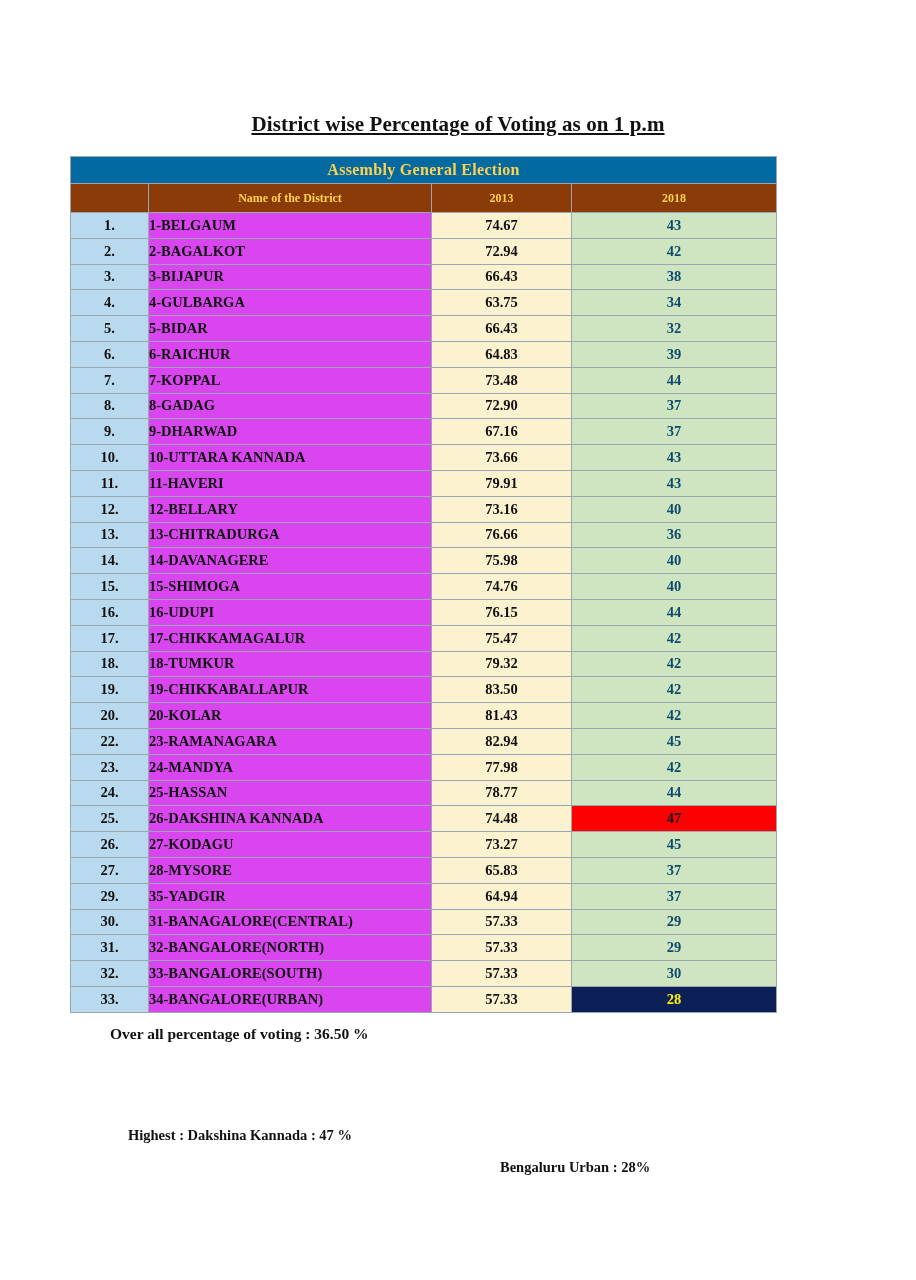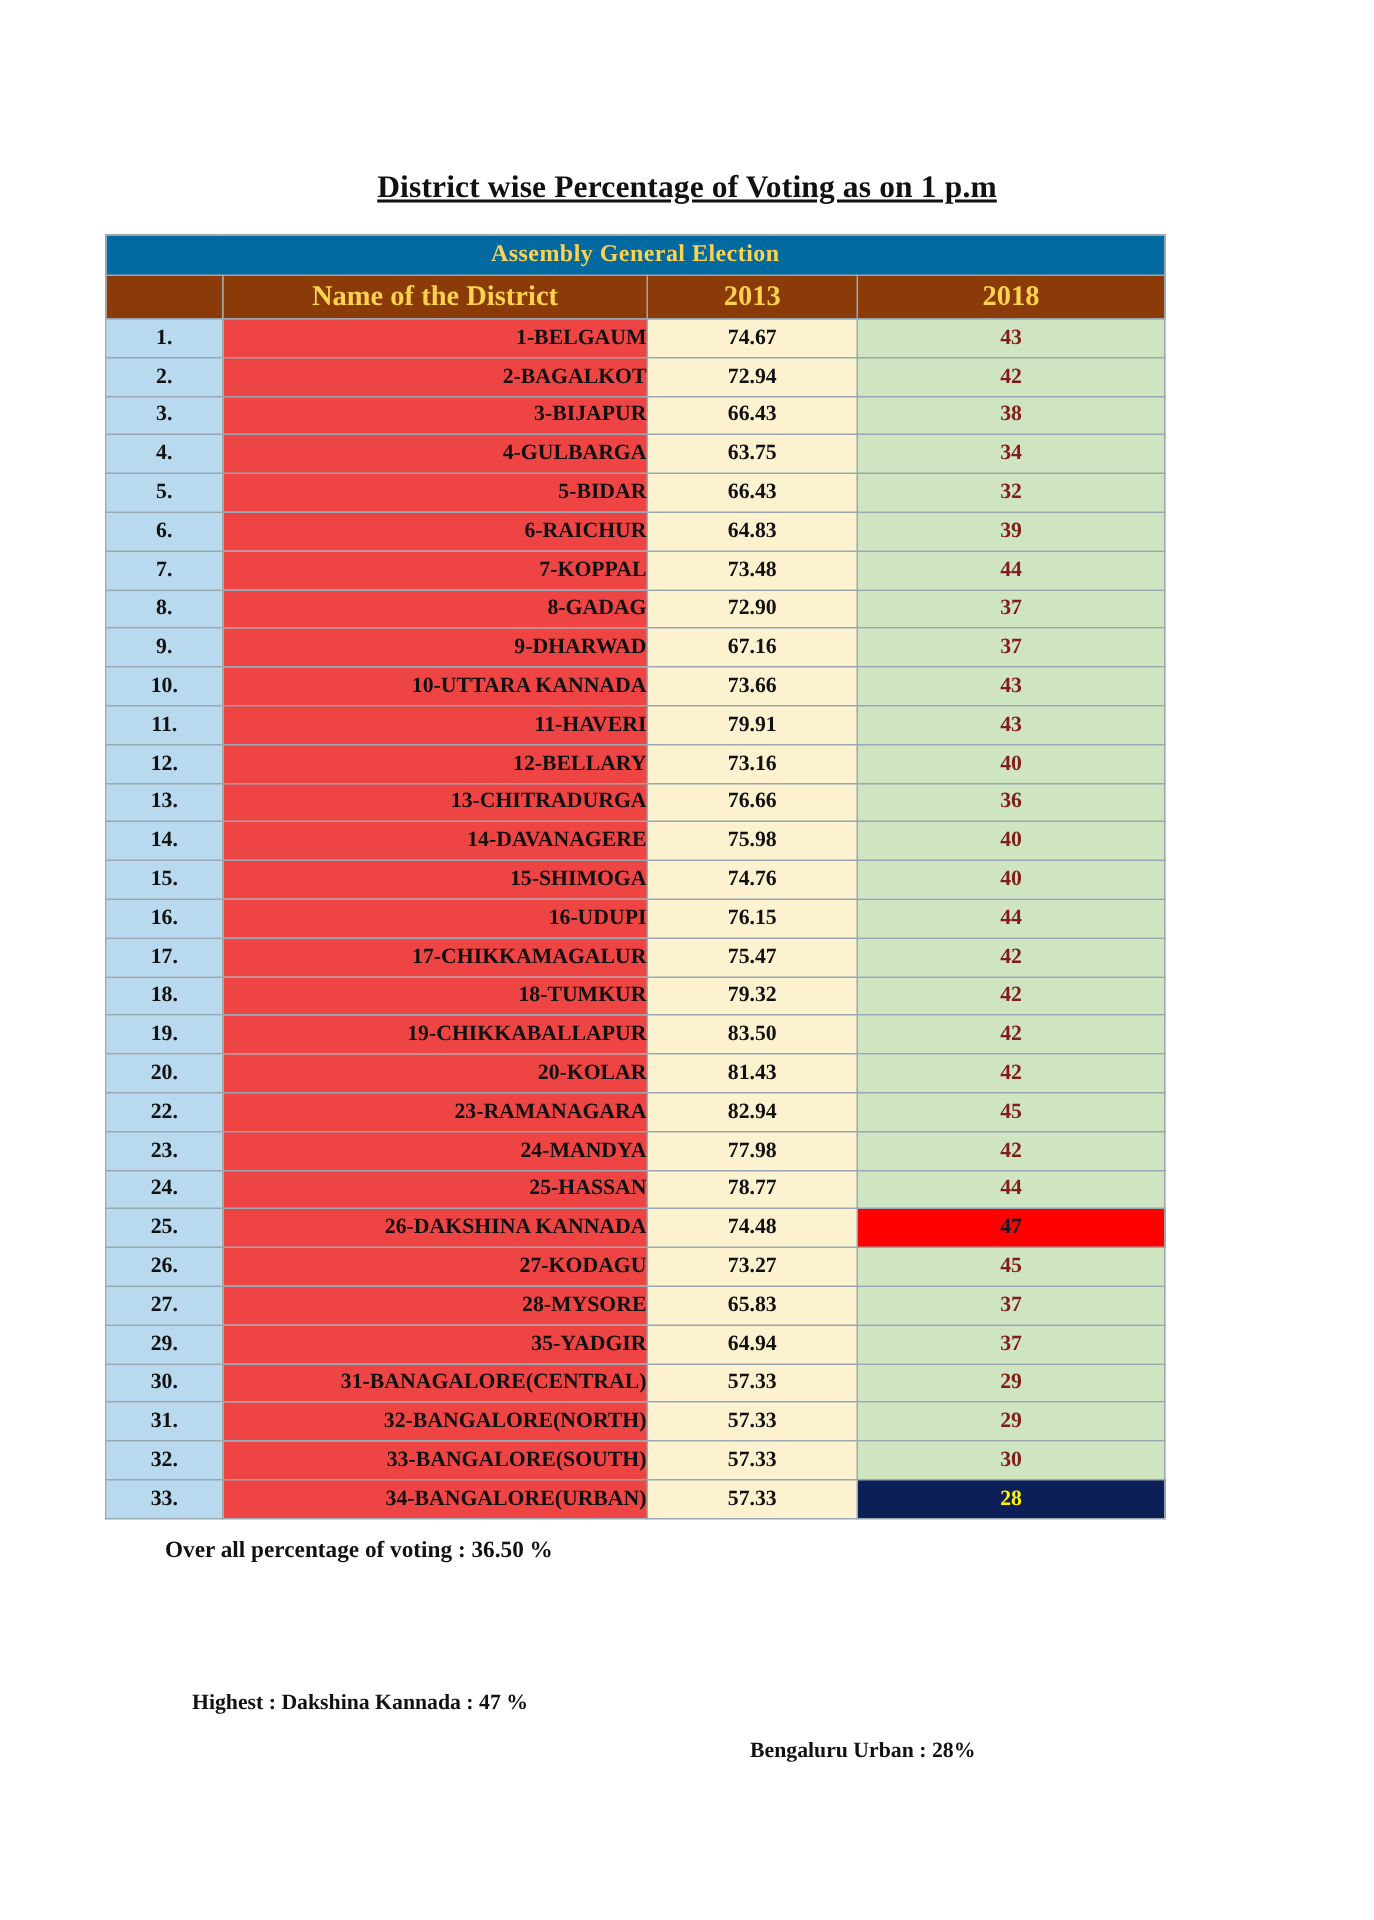--- a/index.html
+++ b/index.html
@@ -74,53 +74,53 @@
     font-size: 16px;
     height: 26px;
     letter-spacing: 0.3px;
     border: 1px solid #0d1f57;
   }
   .row-head td {
     background: #8a3b08;
     color: #ffd24d;
     text-align: center;
     font-weight: bold;
-    font-size: 19px;
+    font-size: 12px;
     height: 28px;
     border: 1px solid #7a3307;
   }
   .row-head td.head-sn {
     background: #8a3b08;
   }
   tbody tr td {
     height: 24.8px;
     font-size: 14.5px;
     font-weight: bold;
   }
   td.c-sn {
     background: #b9d9ef;
     text-align: center;
     color: #111;
     padding-right: 14px;
   }
   td.c-name {
-    background: #ef4444;
+    background: #d946ef;
     color: #111;
-    text-align: right;
+    text-align: left;
     padding-left: 48px;
   }
   td.c-2013 {
     background: #fdf2cf;
     text-align: center;
     color: #111;
   }
   td.c-2018 {
     background: #cfe5c2;
     text-align: center;
-    color: #7f1d1d;
+    color: #0c4a6e;
   }
   td.c-2018.hl-red {
     background: #ff0000;
     color: #0f172a;
   }
   td.c-2018.hl-navy {
     background: #0d1f57;
     color: #fdf200;
   }
   .foot-overall {

